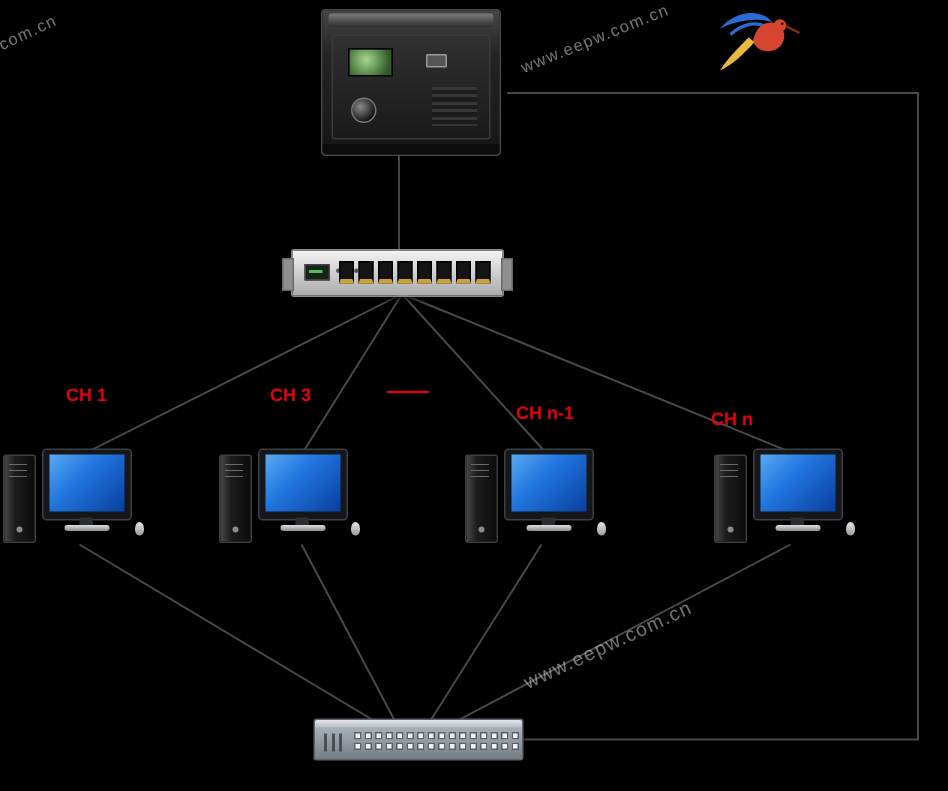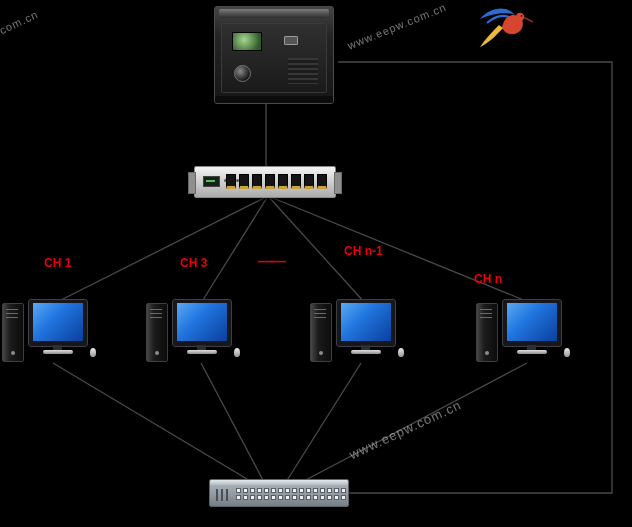--- a/index.html
+++ b/index.html
@@ -64,21 +64,21 @@
   .stand{position:absolute;left:51px;top:46px;width:9px;height:5px;background:#2b2e32;}
   .mbase{position:absolute;left:41px;top:51px;width:30px;height:4px;border-radius:2px;
          background:linear-gradient(180deg,#e0e0e0,#8c8c8c);}
   .mouse{position:absolute;left:88px;top:49px;width:6px;height:9px;border-radius:50% 50% 45% 45%;
          background:linear-gradient(180deg,#e8e8e8,#9a9a9a);}
   .pc1{left:2px;top:299px;} .pc2{left:146px;top:299px;} .pc3{left:310px;top:299px;} .pc4{left:476px;top:299px;}
   
   .ch{position:absolute;z-index:4;color:#e8000d;font-size:12px;font-weight:bold;white-space:nowrap;}
   .ch1{left:44px;top:256px;} .ch2{left:180px;top:256px;}
   .chdash{left:258px;top:252px;font-size:15px;letter-spacing:-2px;}
-  .chn1{left:344px;top:244px;} .chn{left:474px;top:272px;}
+  .chn1{left:344px;top:268px;} .chn{left:474px;top:272px;}
   
   .switch{left:209px;top:479px;width:138px;height:26px;z-index:3;
           background:linear-gradient(180deg,#b3bbc1 0%,#99a1a8 45%,#767e85 100%);
           border:1px solid #5c636a;border-radius:2px;box-shadow:0 2px 3px rgba(0,0,0,.7);}
   .sw-top{position:absolute;left:0;top:0;right:0;height:5px;border-radius:2px 2px 0 0;
           background:linear-gradient(180deg,#e2e7ea,#b6bdc2);}
   .sw-vents{position:absolute;left:6px;top:9px;width:14px;height:12px;
             background:repeating-linear-gradient(90deg,#4a5055 0 2px,transparent 2px 5px);}
   .sw-ports{position:absolute;left:26px;top:8px;display:grid;
             grid-template-columns:repeat(16,5px);grid-auto-rows:5px;gap:2px;}

